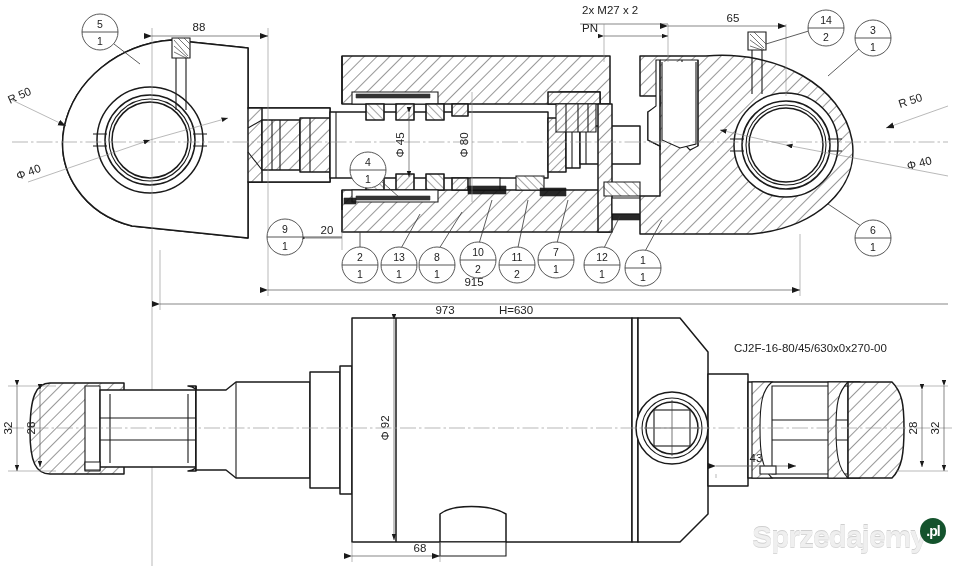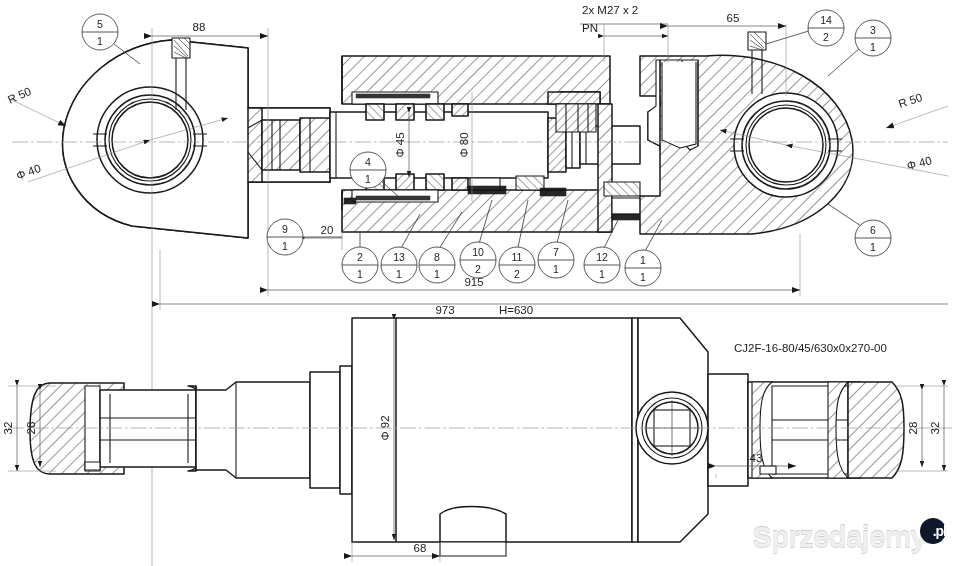--- a/index.html
+++ b/index.html
@@ -11,23 +11,23 @@
   #sheet{position:relative;width:960px;height:566px;background:#fff;}
   svg#drawing{position:absolute;left:0;top:0;width:960px;height:566px;}
   .wm{
     position:absolute;right:14px;bottom:12px;
     font-family:"Liberation Sans",sans-serif;
     font-size:30px;font-weight:bold;color:#efefef;
     text-shadow:0 1px 0 #d8d8d8, 0 -1px 0 #cfcfcf;
     letter-spacing:-1px;user-select:none;white-space:nowrap;
   }
   .wm .dot{
-    display:inline-block;background:#0f172a;color:#fff;
+    display:inline-block;background:#14532d;color:#fff;
     border-radius:50%;width:26px;height:26px;line-height:26px;
-    font-size:14px;text-align:right;vertical-align:super;
+    font-size:14px;text-align:center;vertical-align:super;
     text-shadow:none;margin-left:-6px;
   }
 </style>
 </head>
 <body>
 
 <div id="sheet">
 
 <svg id="drawing" viewBox="0 0 960 566">
   <defs>

